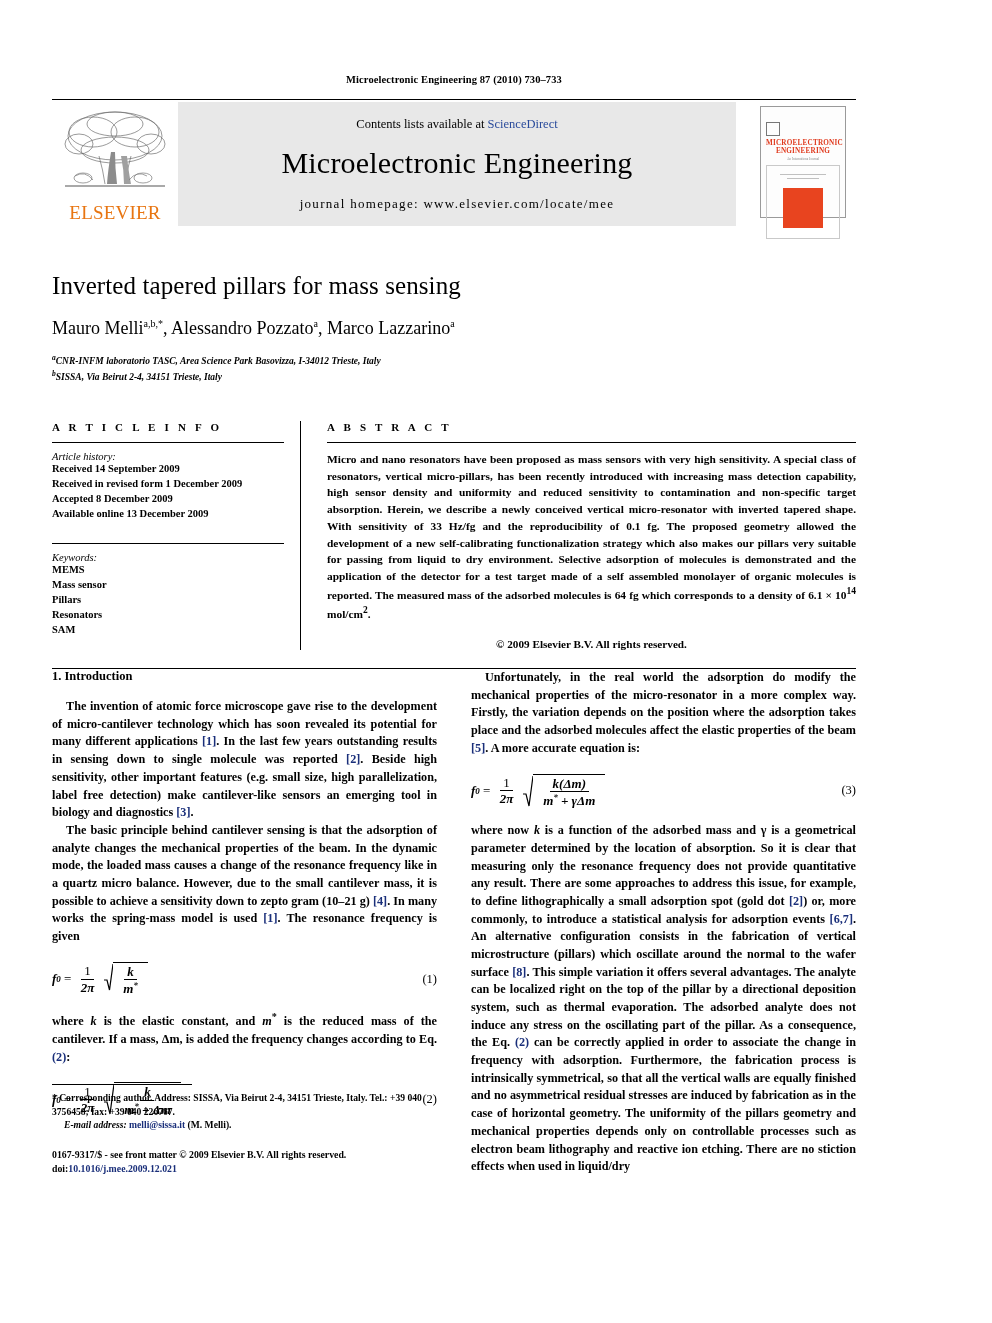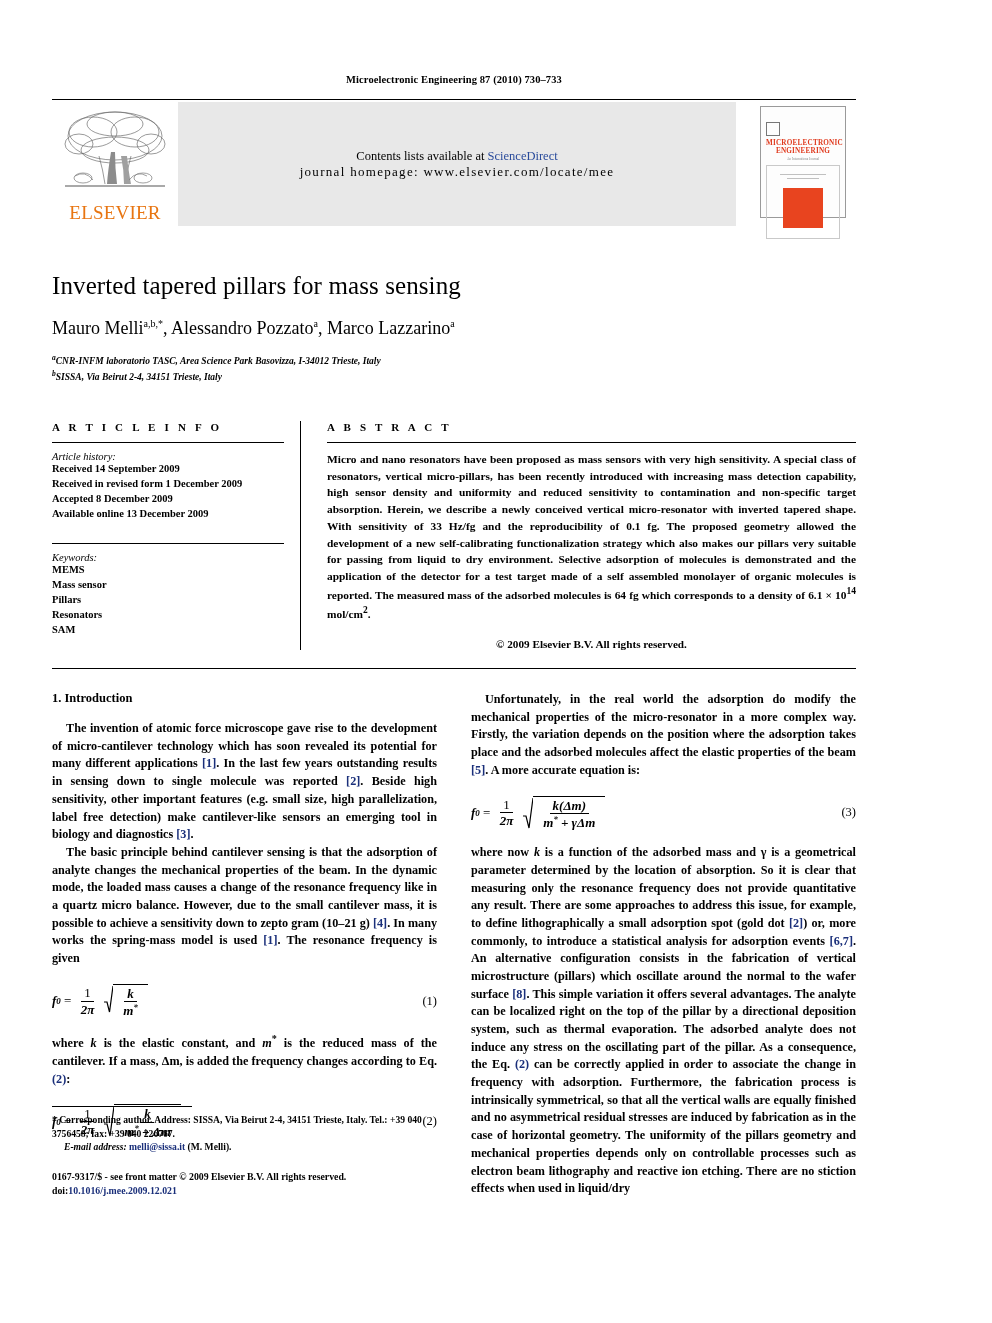--- a/index.html
+++ b/index.html
@@ -209,21 +209,20 @@
   }
   .copyline {
     font-size: 11.2px;
     font-weight: bold;
     text-align: center;
     margin-top: 16px;
   }
 
   
   .body-cols {
-    margin-top: 22px;
     display: flex;
     gap: 34px;
   }
   .bcol {
     flex: 1 1 0;
     min-width: 0;
     position: relative;
   }
   .sec-title {
     font-size: 12.5px;
@@ -339,20 +338,21 @@
         </g>
         <line x1="6" y1="80" x2="106" y2="80" stroke="#555" stroke-width="1.1"></line>
       </svg>
       <div class="elsevier-word">ELSEVIER</div>
     </div>
 
     <div class="banner-center">
       <div class="contents-line">
         <span>Contents lists available at </span><span class="sd">ScienceDirect</span>
       </div>
+      <div class="journal-name">Microelectronic Engineering</div>
       <div class="homepage">journal homepage: www.elsevier.com/locate/mee</div>
     </div>
 
     <div class="cover-thumb">
       <div class="cover-box">
         <div class="cover-els"></div>
         <div class="cover-title">MICROELECTRONIC</div>
         <div class="cover-title">ENGINEERING</div>
         <div class="cover-sub">An Internationa Journal</div>
         <div class="cover-inner">

